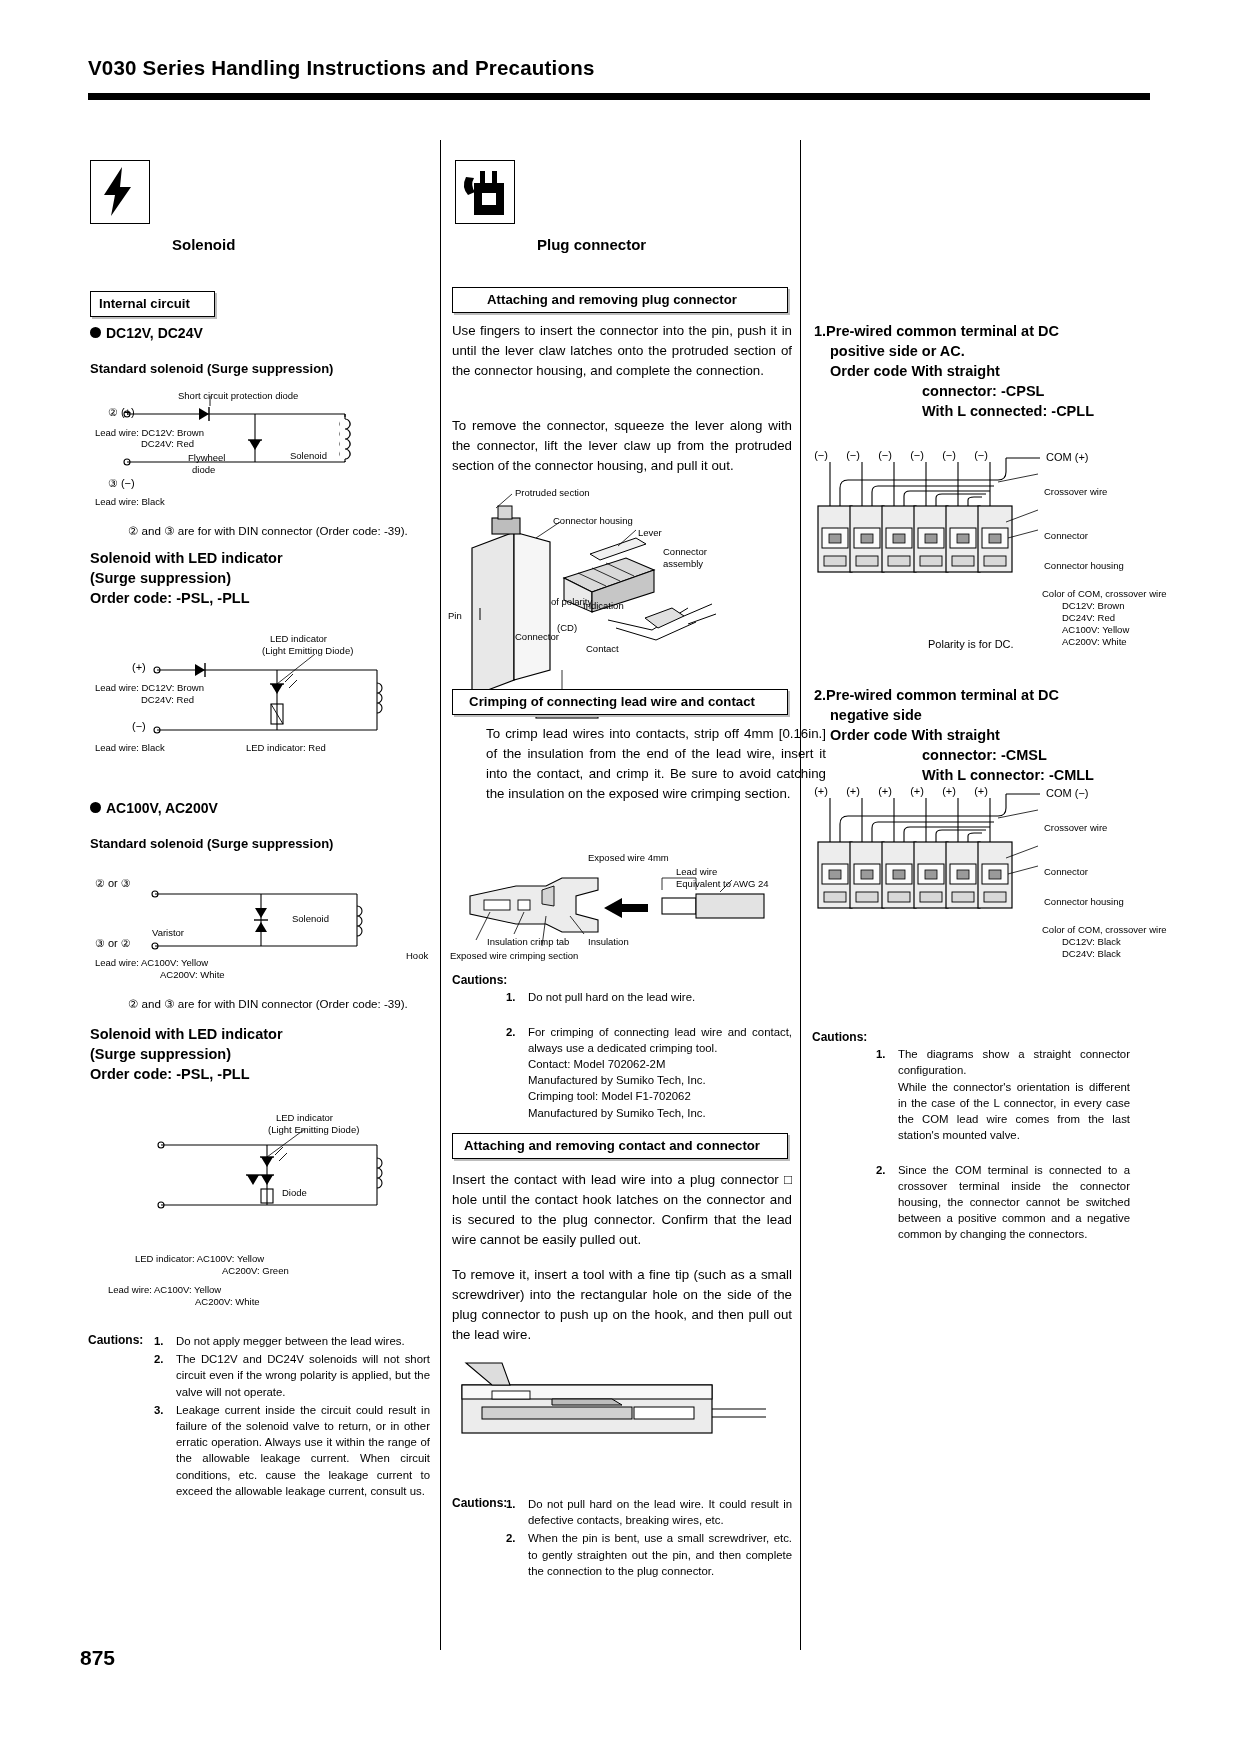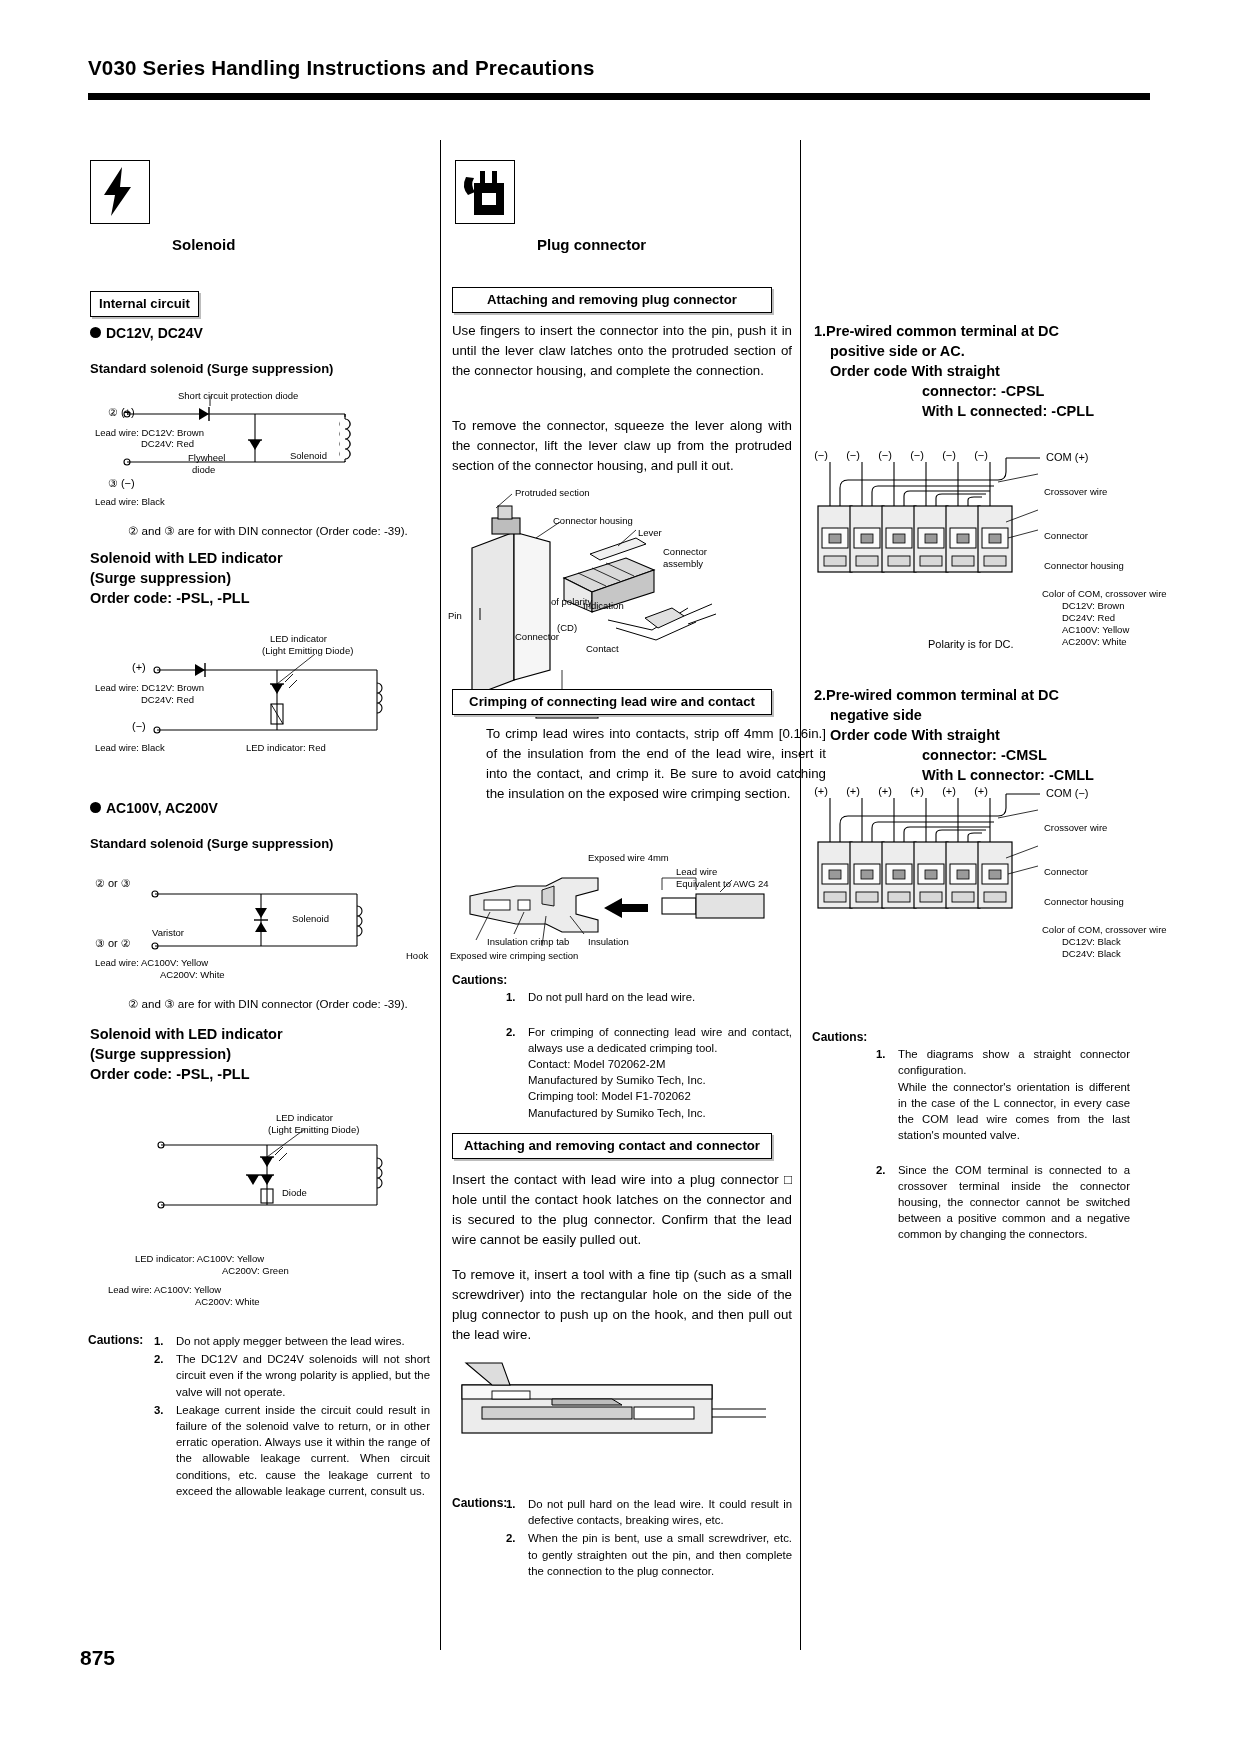--- a/index.html
+++ b/index.html
@@ -23,21 +23,21 @@
 
   
   .vrule{position:absolute;width:1px;background:#000;}
   .sec-icon{
     position:absolute;width:58px;height:62px;border:1.6px solid #000;background:#fff;
   }
   .sec-label{position:absolute;font-size:15px;font-weight:bold;}
 
   .boxhead{
     position:absolute;border:1.4px solid #000;background:#fff;
-    font-size:13.2px;font-weight:bold;padding:4px 8px 5px 8px;white-space:nowrap;
+    font-size:13.2px;font-weight:bold;padding:4px 24px 5px 8px;white-space:nowrap;
     box-shadow:2px 2px 0 #bdbdbd;
   }
   .bullet-head{position:absolute;font-size:14px;font-weight:bold;}
   .bullet-head .dot{display:inline-block;width:11px;height:11px;border-radius:50%;background:#000;margin-right:5px;}
   .sub-b{position:absolute;font-size:13px;font-weight:bold;}
   .sub-b2{position:absolute;font-size:14.5px;font-weight:bold;line-height:1.35;}
   .body-txt{position:absolute;font-size:13.3px;line-height:1.5;text-align:justify;}
   .tiny{position:absolute;font-size:9.5px;line-height:1.3;}
   .tiny-c{position:absolute;font-size:9.5px;line-height:1.3;text-align:center;}
   .note{position:absolute;font-size:11.6px;}

